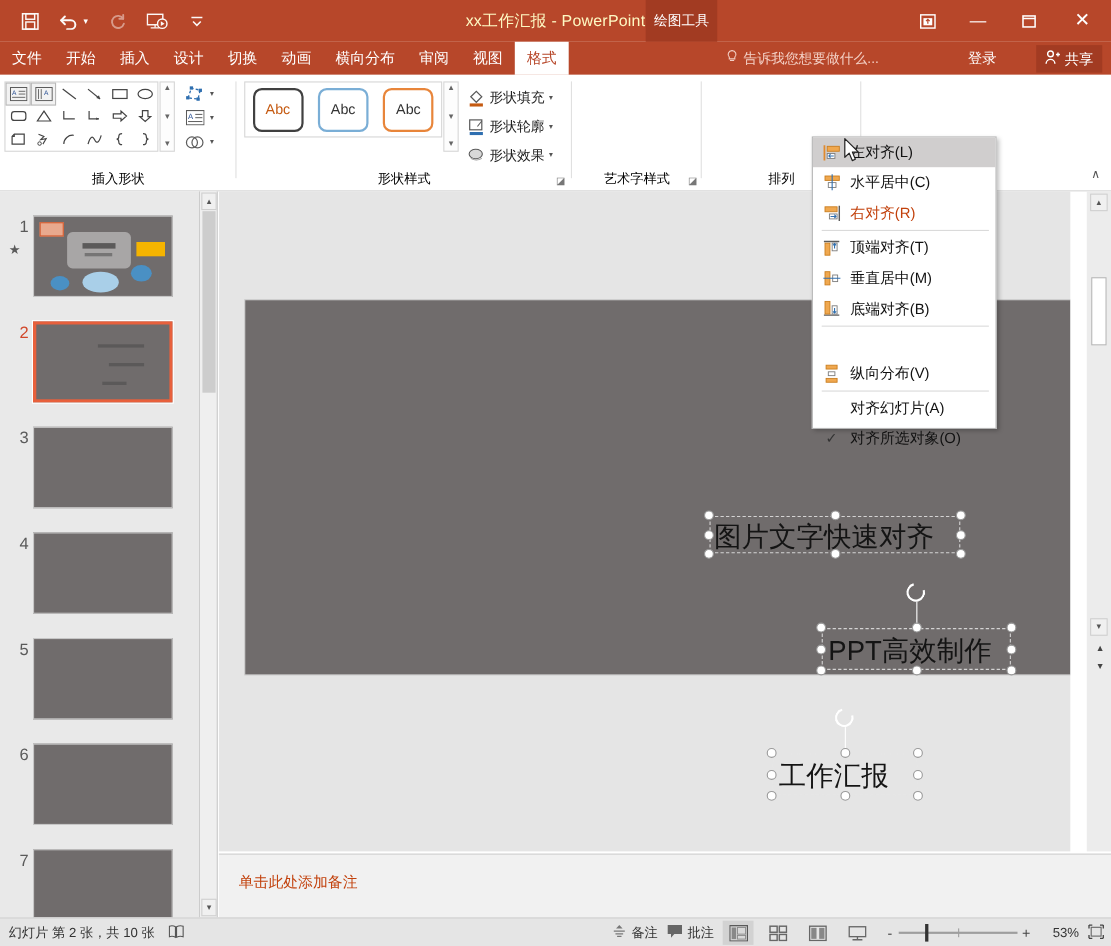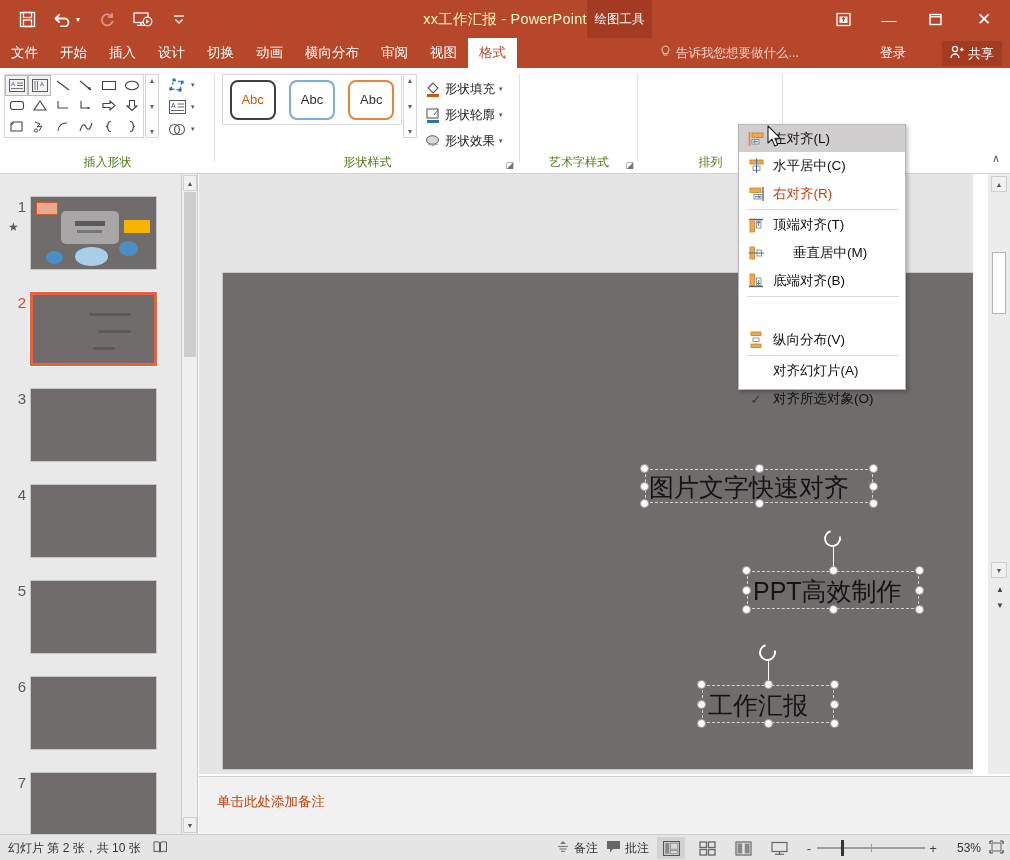--- a/index.html
+++ b/index.html
@@ -65,21 +65,21 @@
   }
 
   
   .ribbon {
     position:absolute; left:0; top:68px; width:1010px; height:106px;
     background:#fff; border-bottom:1px solid #d4d4d4;
   }
   .grp { position:absolute; top:0; height:106px; }
   .grp-label {
     position:absolute; bottom:3px; width:100%; text-align:center;
-    font-size:12px; color:#4d7c0f;
+    font-size:12px; color:#000000;
   }
   .grp-sep { position:absolute; top:6px; width:1px; height:88px; background:#e0e0e0; }
 
   
   .shapes-box {
     position:absolute; left:4px; top:6px; width:140px; height:64px;
     border:1px solid #d6d6d6; background:#fff;
     display:grid; grid-template-columns:repeat(6,1fr); grid-template-rows:repeat(3,1fr);
   }
   .shape-cell { display:flex; align-items:center; justify-content:center; }
@@ -162,21 +162,21 @@
     display:flex; align-items:center; justify-content:center; font-size:7px; color:#555;
   }
   .ts-thumb { position:absolute; left:2px; top:18px; width:12px; height:165px; background:#cdcdcd; }
 
   
   .editarea {
     position:absolute; left:199px; top:174px; width:774px; height:600px;
     background:#e5e5e5; overflow:hidden;
   }
   .slide {
-    position:absolute; left:24px; top:99px; width:750px; height:496px;
+    position:absolute; left:24px; top:99px; width:750px; height:340px;
     background:#706c6c; box-shadow:0 0 0 1px #c9c9c9;padding-left:48px;
   }
   .txtbox { position:absolute; }
   .txtbox .label {
     color:#141414; font-size:25px; white-space:nowrap;
     font-family:"Liberation Sans","DejaVu Sans",sans-serif;
   }
   .box-border { position:absolute; left:0; top:0; right:0; bottom:0; border:1px dashed rgba(230,230,230,.85); }
   .h { position:absolute; width:9px; height:9px; background:#fff; border:1px solid #9a9a9a; border-radius:50%; }
   .rot {
@@ -703,21 +703,21 @@
         <svg width="17" height="16" viewBox="0 0 17 16">
             <line x1="1" y1="2.5" x2="15" y2="2.5" stroke="#5b5b5b" stroke-width="1.3"></line>
             <rect x="2" y="4" width="4.5" height="11" fill="#f0a84f" stroke="#c97d1e" stroke-width=".8"></rect>
             <rect x="8.5" y="4" width="4.5" height="7" fill="#fff" stroke="#7a7a7a" stroke-width=".8"></rect>
             <path d="M10.7 9 L10.7 4.5 M9.2 6 L10.7 4.5 L12.2 6" stroke="#2f6fb0" stroke-width="1" fill="none"></path>
           </svg>
       </span>
       <span style="font-size:13.5px; color:#111;">顶端对齐(T)</span>
     </div>
 
-    <div style="position:absolute; left:0; top:114px; width:166px; height:28px; display:flex; align-items:center;gap:20px;">
+    <div style="position:absolute; left:0; top:114px; width:166px; height:28px; display:flex; align-items:center;">
       <span style="width:34px; display:flex; align-items:center; justify-content:center;">
         <svg width="17" height="16" viewBox="0 0 17 16">
             <rect x="2" y="2" width="4.5" height="12" fill="#f0a84f" stroke="#c97d1e" stroke-width=".8"></rect>
             <rect x="9" y="5" width="4.5" height="6" fill="#fff" stroke="#7a7a7a" stroke-width=".8"></rect>
             <line x1="0.5" y1="8" x2="16" y2="8" stroke="#2f6fb0" stroke-width="1"></line>
           </svg>
       </span>
       <span style="font-size:13.5px; color:#111;">垂直居中(M)</span>
     </div>
 

